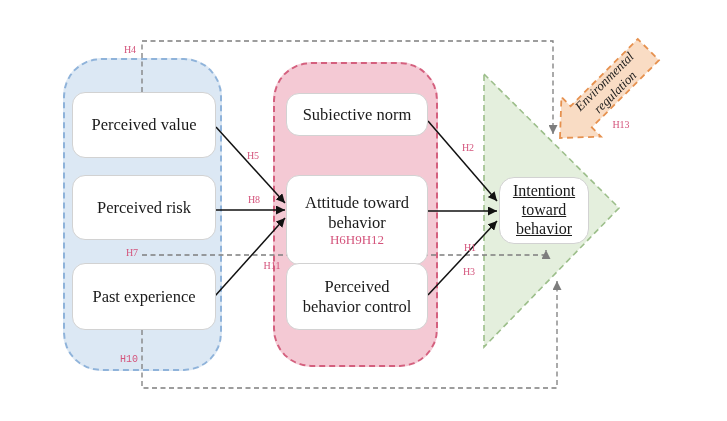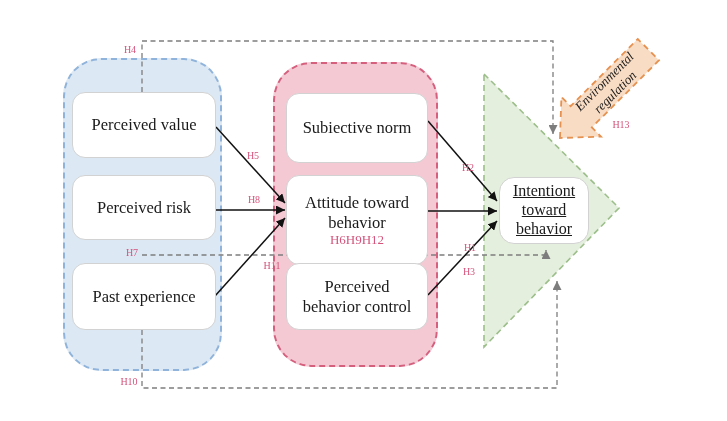--- a/index.html
+++ b/index.html
@@ -16,35 +16,35 @@
   .wbox{
     position:absolute;box-sizing:border-box;background:#fff;
     border:1.2px solid var(--box-border);border-radius:13px;
     display:flex;flex-direction:column;align-items:center;justify-content:center;
     text-align:center;font-size:16.5px;line-height:1.18;z-index:3;padding:2px 11px;
   }
   .wbox .sub{font-size:13px;color:var(--label-pink);line-height:1.05;margin-top:1px;}
   .box-pv{left:72px;top:92px;width:144px;height:66px;}
   .box-pr{left:72px;top:175px;width:144px;height:65px;}
   .box-pe{left:72px;top:263px;width:144px;height:67px;}
-  .box-sn{left:286px;top:93px;width:142px;height:70px;}
+  .box-sn{left:286px;top:93px;width:142px;height:43px;}
   .box-at{left:286px;top:175px;width:142px;height:90px;}
   .box-pbc{left:286px;top:263px;width:142px;height:67px;}
   .box-int{left:499px;top:177px;width:90px;height:67px;border-radius:15px;font-size:16px;z-index:3;text-decoration:underline;}
   .hlab{
     position:absolute;transform:translate(-50%,-50%);z-index:4;
     font-size:10px;color:var(--label-pink);white-space:nowrap;line-height:1;
   }
   .lab-h4{left:130px;top:50px;}
   .lab-h5{left:253px;top:156px;}
   .lab-h8{left:254px;top:200px;}
   .lab-h7{left:132px;top:253px;}
   .lab-h11{left:272px;top:266px;}
-  .lab-h10{left:129px;top:382px;}
-  .lab-h2{left:468px;top:168px;}
+  .lab-h10{left:129px;top:360px;font-family:Liberation Mono, monospace;}
+  .lab-h2{left:468px;top:148px;}
   .lab-h1{left:470px;top:212px;margin-top:36px;}
   .lab-h3{left:469px;top:272px;}
   .lab-h13{left:621px;top:125px;}
   .mod-label{
     position:absolute;left:610px;top:87px;width:112px;z-index:3;
     transform:translate(-50%,-50%) rotate(-45deg);
     text-align:center;font-size:13px;line-height:1.12;font-style:italic;color:#1a1a1a;
   }
 </style>
 </head>

